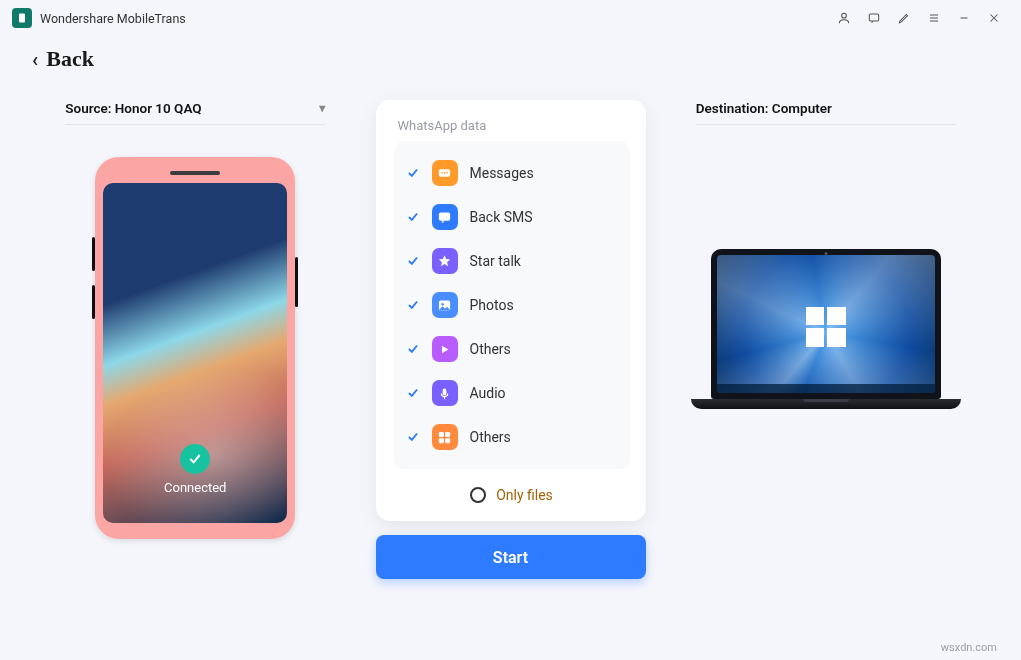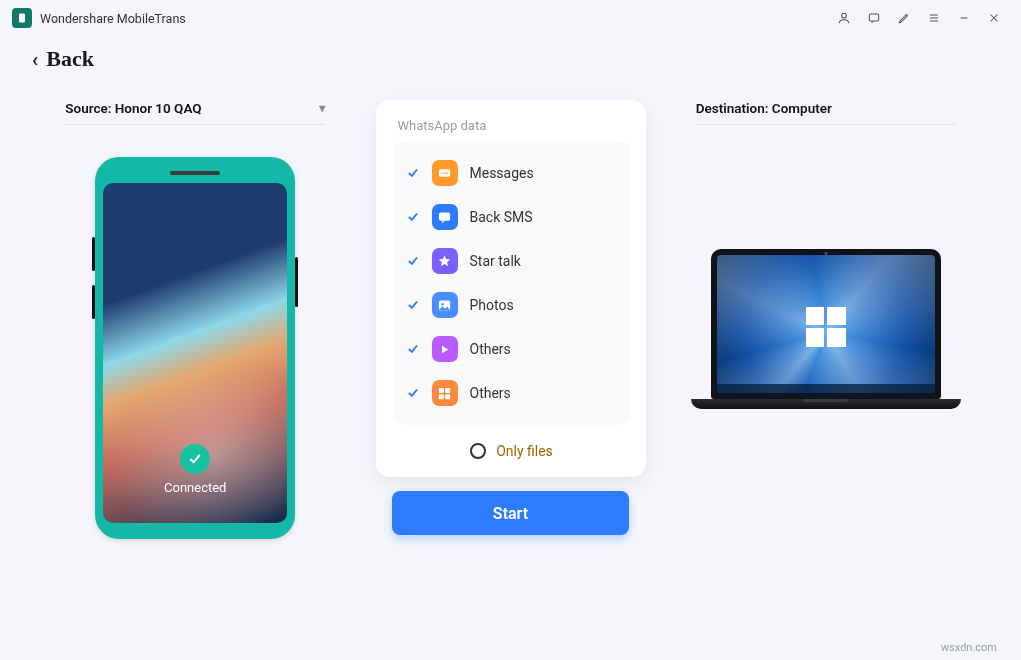--- a/index.html
+++ b/index.html
@@ -22,21 +22,21 @@
   
   .main { display:flex; padding: 22px 30px 12px 30px; align-items:flex-start; }
   .col { display:flex; flex-direction:column; align-items:center; }
   .col-left, .col-right { flex:1 1 0; }
   .col-center { width: 300px; display:flex; flex-direction:column; align-items:center; }
 
   .dev-header { width: 260px; display:flex; align-items:center; justify-content:space-between; border-bottom:1px solid #e3e4ea; padding-bottom:8px; margin-bottom:32px; font-size:13.5px; color:#111; font-weight:600;}
   .dev-header .caret { color:#888; font-size:12px; }
 
   
-  .phone { width: 200px; height: 382px; border-radius: 24px; background:#14b8a6; position:relative; padding:10px 8px 12px 8px; box-shadow: 0 2px 6px rgba(0,0,0,.12); }
+  .phone { width: 200px; height: 382px; border-radius: 24px; background:#fca5a5; position:relative; padding:10px 8px 12px 8px; box-shadow: 0 2px 6px rgba(0,0,0,.12); }
   .phone:before, .phone:after { content:""; position:absolute; left:-3px; width:3px; background:#0b0f13; border-radius:2px; }
   .phone:before { top:80px; height:34px; }
   .phone:after { top:128px; height:34px; }
   .phone .rbtn { position:absolute; right:-3px; top:100px; width:3px; height:50px; background:#0b0f13; border-radius:2px; }
   .speaker { width:50px; height:4px; background:#3a3c40; border-radius:3px; margin:4px auto 8px auto; }
   .screen { width:100%; height: calc(100% - 20px); border-radius:10px; background: linear-gradient(160deg,#1f3c70 0%, #1f3c70 30%, #8dd7e8 45%, #e5a86f 55%, #c36a5d 70%, #0c2a4d 100%); position:relative; overflow:hidden; }
   .screen .shine { position:absolute; top:50%; left:-10%; width:140%; height:60%; background: radial-gradient(ellipse at center, rgba(255,255,255,.35) 0%, rgba(255,255,255,0) 60%); transform: rotate(-16deg); }
   .status { position:absolute; left:0; right:0; bottom:28px; text-align:center; color:#fff; font-size:13px; }
   .status .badge { width:30px; height:30px; border-radius:50%; background:#17c2a0; margin:0 auto 6px auto; display:flex; align-items:center; justify-content:center; }
   .status .badge svg { width:16px; height:16px; stroke:#fff; stroke-width:3; fill:none; }
@@ -49,21 +49,21 @@
   .chk { width:14px; height:14px; color:#2f7bff; display:flex; align-items:center; justify-content:center; }
   .chk svg { width:14px; height:14px; stroke:#2f7bff; stroke-width:3.2; fill:none; }
   .ico { width:26px; height:26px; border-radius:7px; display:flex; align-items:center; justify-content:center; flex-shrink:0;}
   .ico svg { width:15px; height:15px; fill:#fff; }
   .item-label { font-size:14px; color:#333; }
 
   .only-row { display:flex; align-items:center; justify-content:center; gap:10px; padding:18px 0 4px 0; }
   .radio { width:16px; height:16px; border:2px solid #333; border-radius:50%; }
   .only-label { font-size:14px; color:#a16207; }
 
-  .start-btn { margin-top:14px; width:237px; height:44px; background:#2f7bff; color:#fff; border:none; border-radius:8px; font-size:16px; font-weight:600; box-shadow:0 4px 10px rgba(47,123,255,.3); }
+  .start-btn { margin-top:14px; width:270px; height:44px; background:#2f7bff; color:#fff; border:none; border-radius:8px; font-size:16px; font-weight:600; box-shadow:0 4px 10px rgba(47,123,255,.3); }
 
   
   .laptop-wrap { margin-top: 92px; display:flex; flex-direction:column; align-items:center; }
   .laptop-lid { width:230px; height:150px; background:#11131a; border-radius: 10px 10px 3px 3px; padding:6px; position:relative; }
   .cam { position:absolute; top:3px; left:50%; transform:translateX(-50%); width:3px; height:3px; background:#555; border-radius:50%; }
   .lap-screen { width:100%; height:100%; border-radius:4px; background: radial-gradient(circle at 50% 55%, #55a8f2 0%, #0f4da2 62%, #093060 100%); position:relative; overflow:hidden;}
   .rays { position:absolute; inset:-10%; background: conic-gradient(from 200deg at 50% 55%, rgba(255,255,255,0) 0deg, rgba(255,255,255,.32) 20deg, rgba(255,255,255,0) 55deg, rgba(255,255,255,.25) 95deg, rgba(255,255,255,0) 150deg, rgba(255,255,255,.3) 200deg, rgba(255,255,255,0) 260deg, rgba(255,255,255,.3) 310deg, rgba(255,255,255,0) 360deg); mix-blend-mode: screen; }
   .winlogo { position:absolute; left:50%; top:52%; transform:translate(-50%,-50%); width:40px; height:40px; display:grid; grid-template: 1fr 1fr / 1fr 1fr; gap:3px; transform-origin:center; }
   .winlogo span { background:#fff; }
   .taskbar{ position:absolute; left:0; right:0; bottom:0; height:9px; background:rgba(0,30,60,.75);}
@@ -221,20 +221,34 @@
               </svg>
             </span>
             <span class="item-label">Others</span>
           </div>
           <div class="item">
             <span class="chk">
               <svg viewBox="0 0 24 24">
                 <path d="M5 12l5 5 9-11"></path>
               </svg>
             </span>
+            <span class="ico" style="background:#7a60ff">
+              <svg viewBox="0 0 24 24">
+                <rect x="9" y="4" width="6" height="11" rx="3"></rect>
+                <path d="M7 12a5 5 0 0010 0M12 17v4" stroke="#fff" stroke-width="2" fill="none"></path>
+              </svg>
+            </span>
+            <span class="item-label">Audio</span>
+          </div>
+          <div class="item">
+            <span class="chk">
+              <svg viewBox="0 0 24 24">
+                <path d="M5 12l5 5 9-11"></path>
+              </svg>
+            </span>
             <span class="ico" style="background:#ff8a3d">
               <svg viewBox="0 0 24 24">
                 <rect x="3" y="3" width="8" height="8" rx="2"></rect>
                 <rect x="13" y="3" width="8" height="8" rx="2"></rect>
                 <rect x="3" y="13" width="8" height="8" rx="2"></rect>
                 <rect x="13" y="13" width="8" height="8" rx="2"></rect>
               </svg>
             </span>
             <span class="item-label">Others</span>
           </div>

